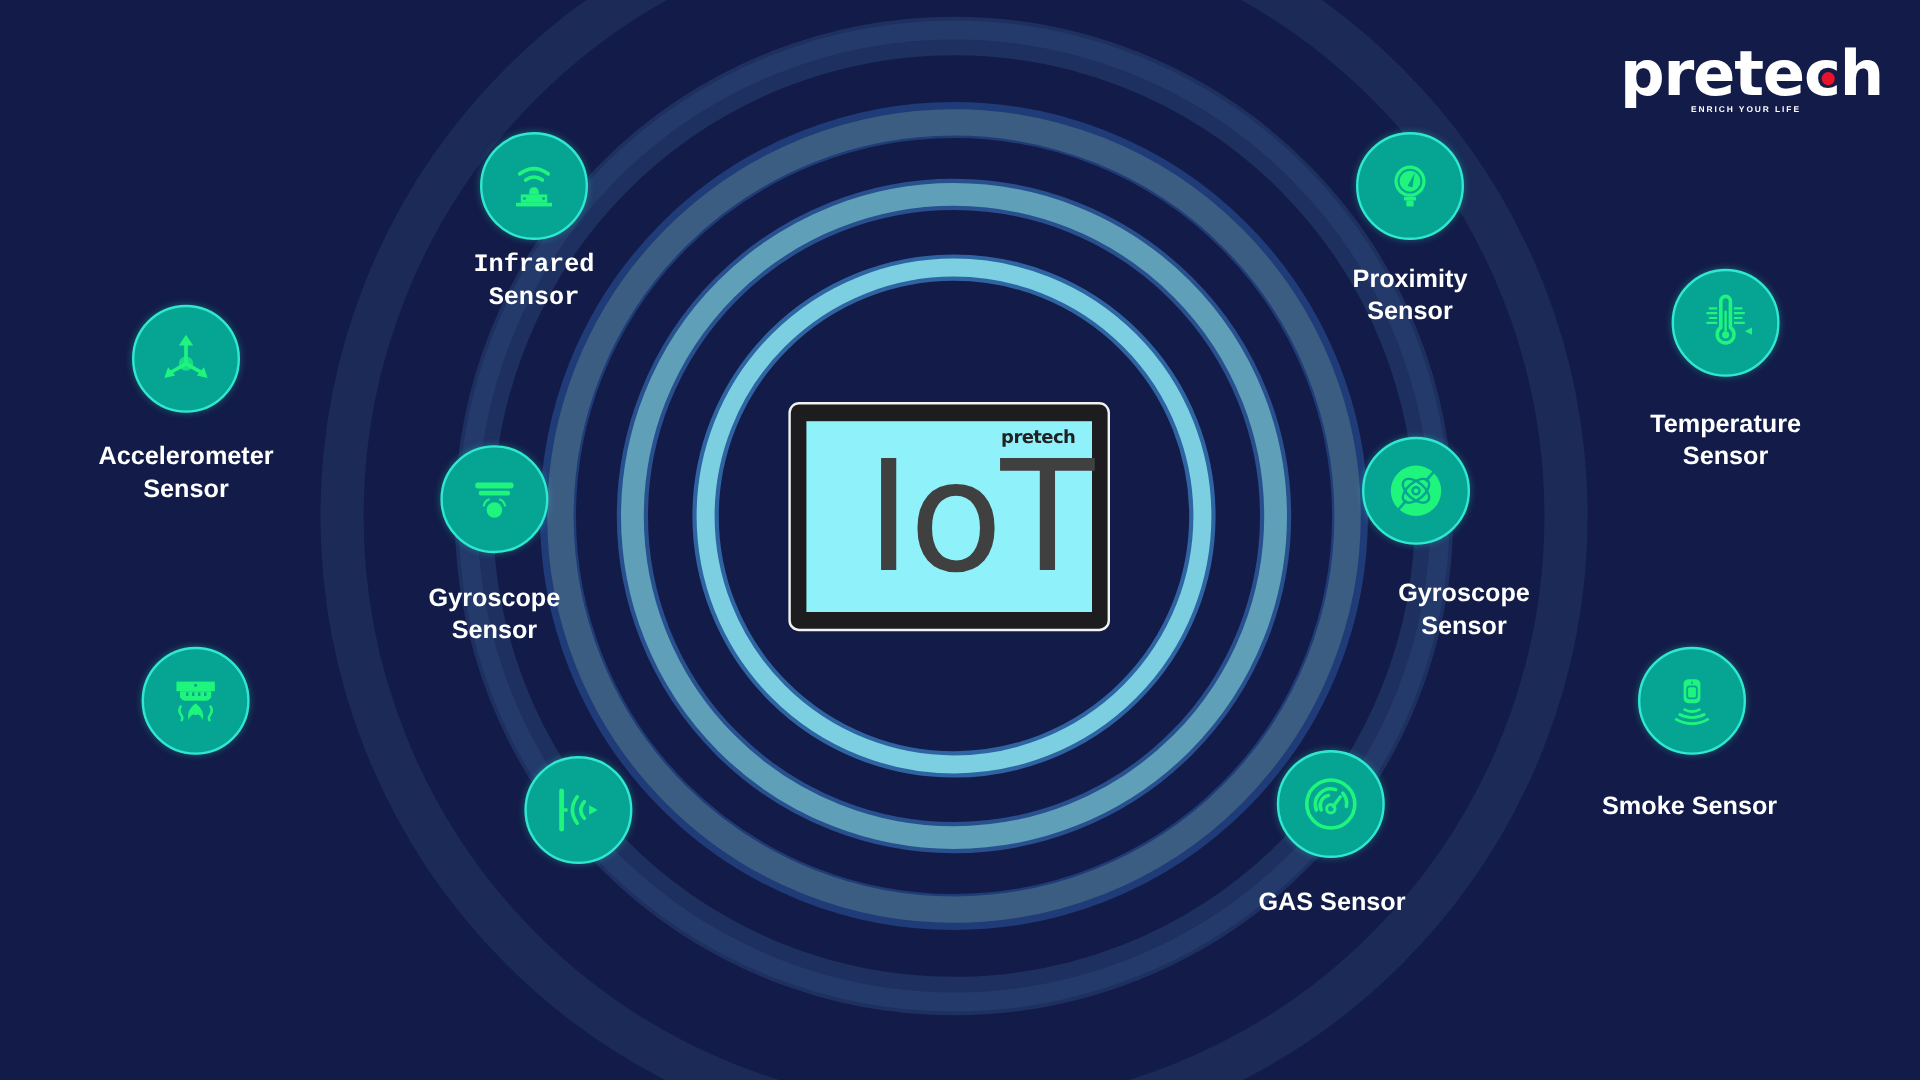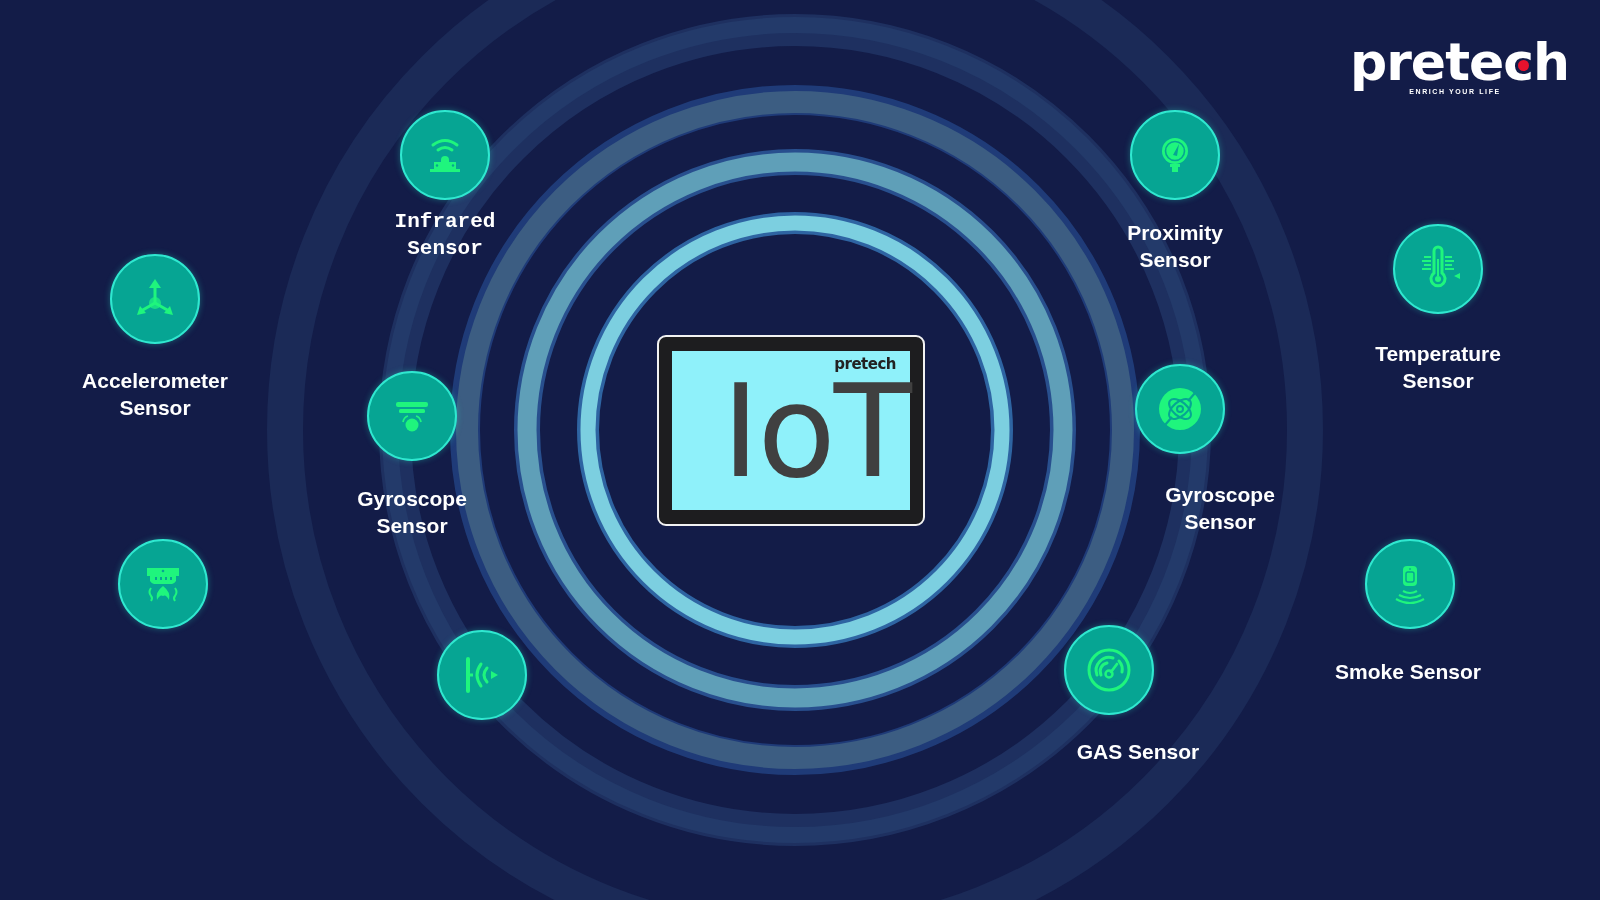--- a/index.html
+++ b/index.html
@@ -177,17 +177,17 @@
   <div class="sensor" style="left:1064px;top:625px;">
     <svg viewBox="0 0 56 56">
       <circle cx="28" cy="28" r="20" fill="none" stroke="#1ff57d" stroke-width="3"></circle>
       <path d="M16 33 A13 13 0 0 1 32 16" stroke="#1ff57d" stroke-width="3" fill="none" stroke-linecap="round"></path>
       <path d="M20 33 A8.5 8.5 0 0 1 26 21" stroke="#1ff57d" stroke-width="3" fill="none" stroke-linecap="round"></path>
       <path d="M38 19 A13 13 0 0 1 41 30" stroke="#1ff57d" stroke-width="3" fill="none" stroke-linecap="round"></path>
       <circle cx="28" cy="32" r="3.5" fill="none" stroke="#1ff57d" stroke-width="2.5"></circle>
       <path d="M30 30 L36 22" stroke="#1ff57d" stroke-width="2.8" stroke-linecap="round"></path>
     </svg>
   </div>
-  <div class="label" style="left:1138px;top:738px;">
+  <div class="label" style="left:1110px;top:738px;">
     <div>GAS Sensor</div>
   </div>
 
 </div>
 
 </body></html>

